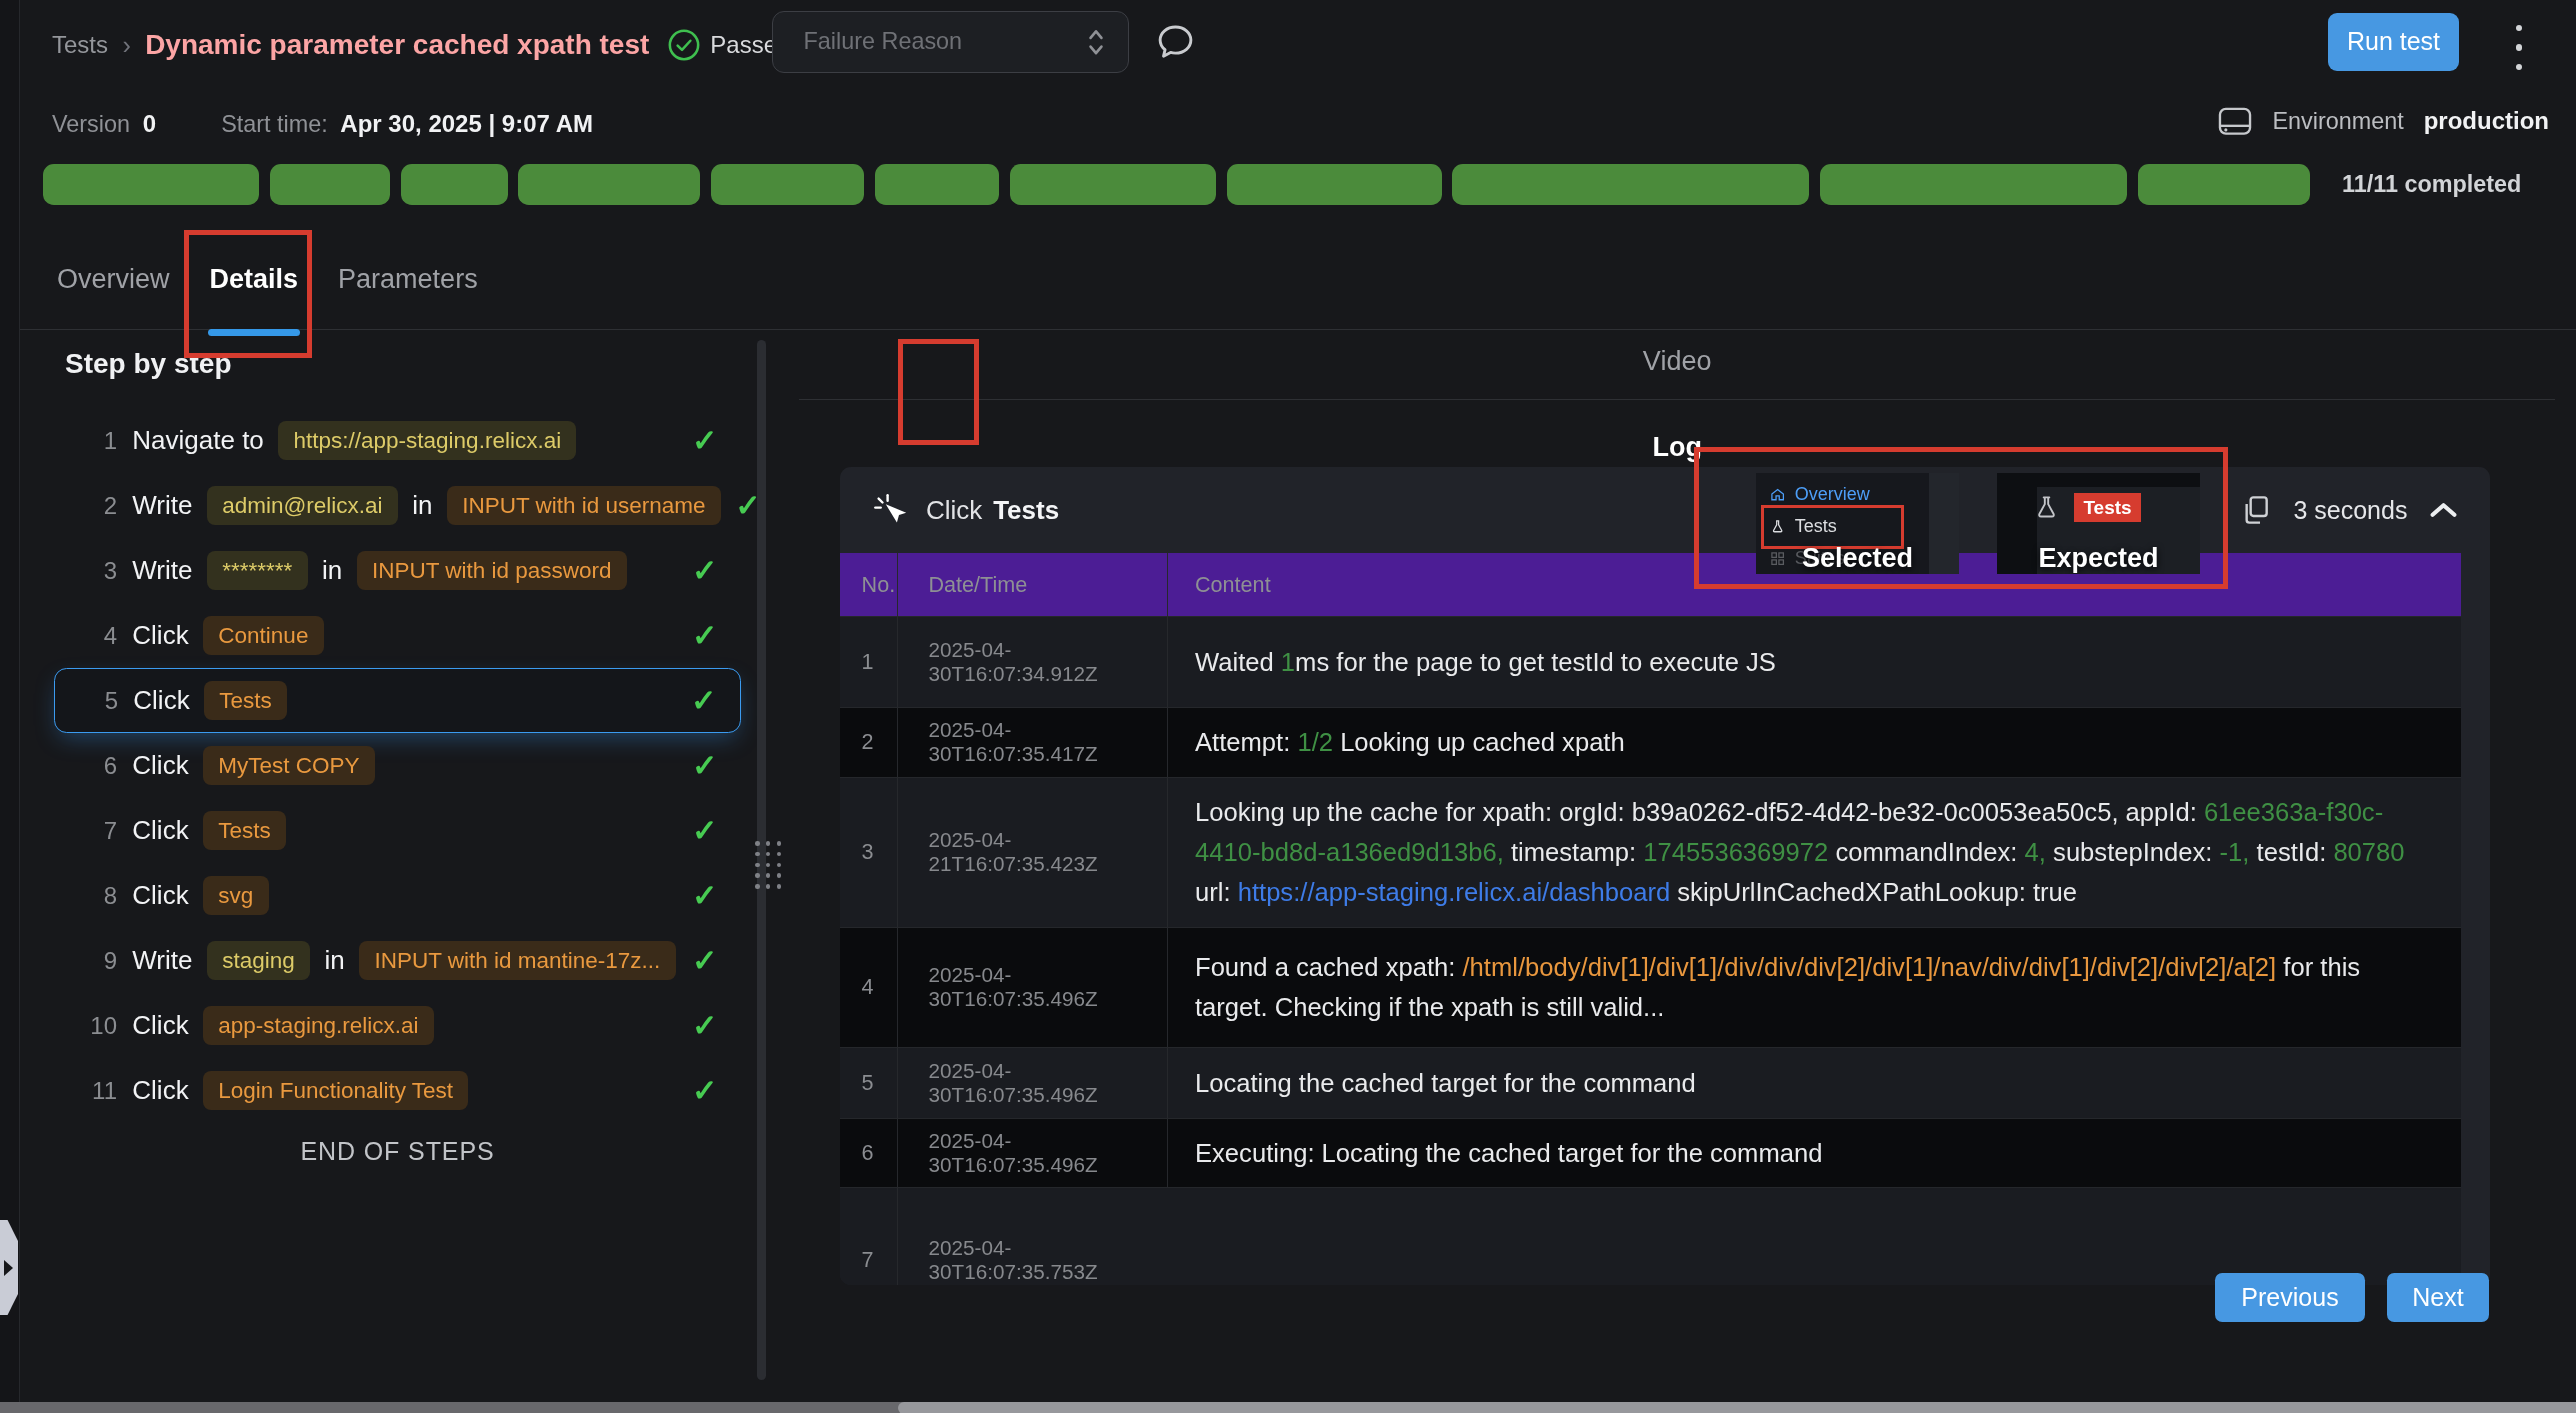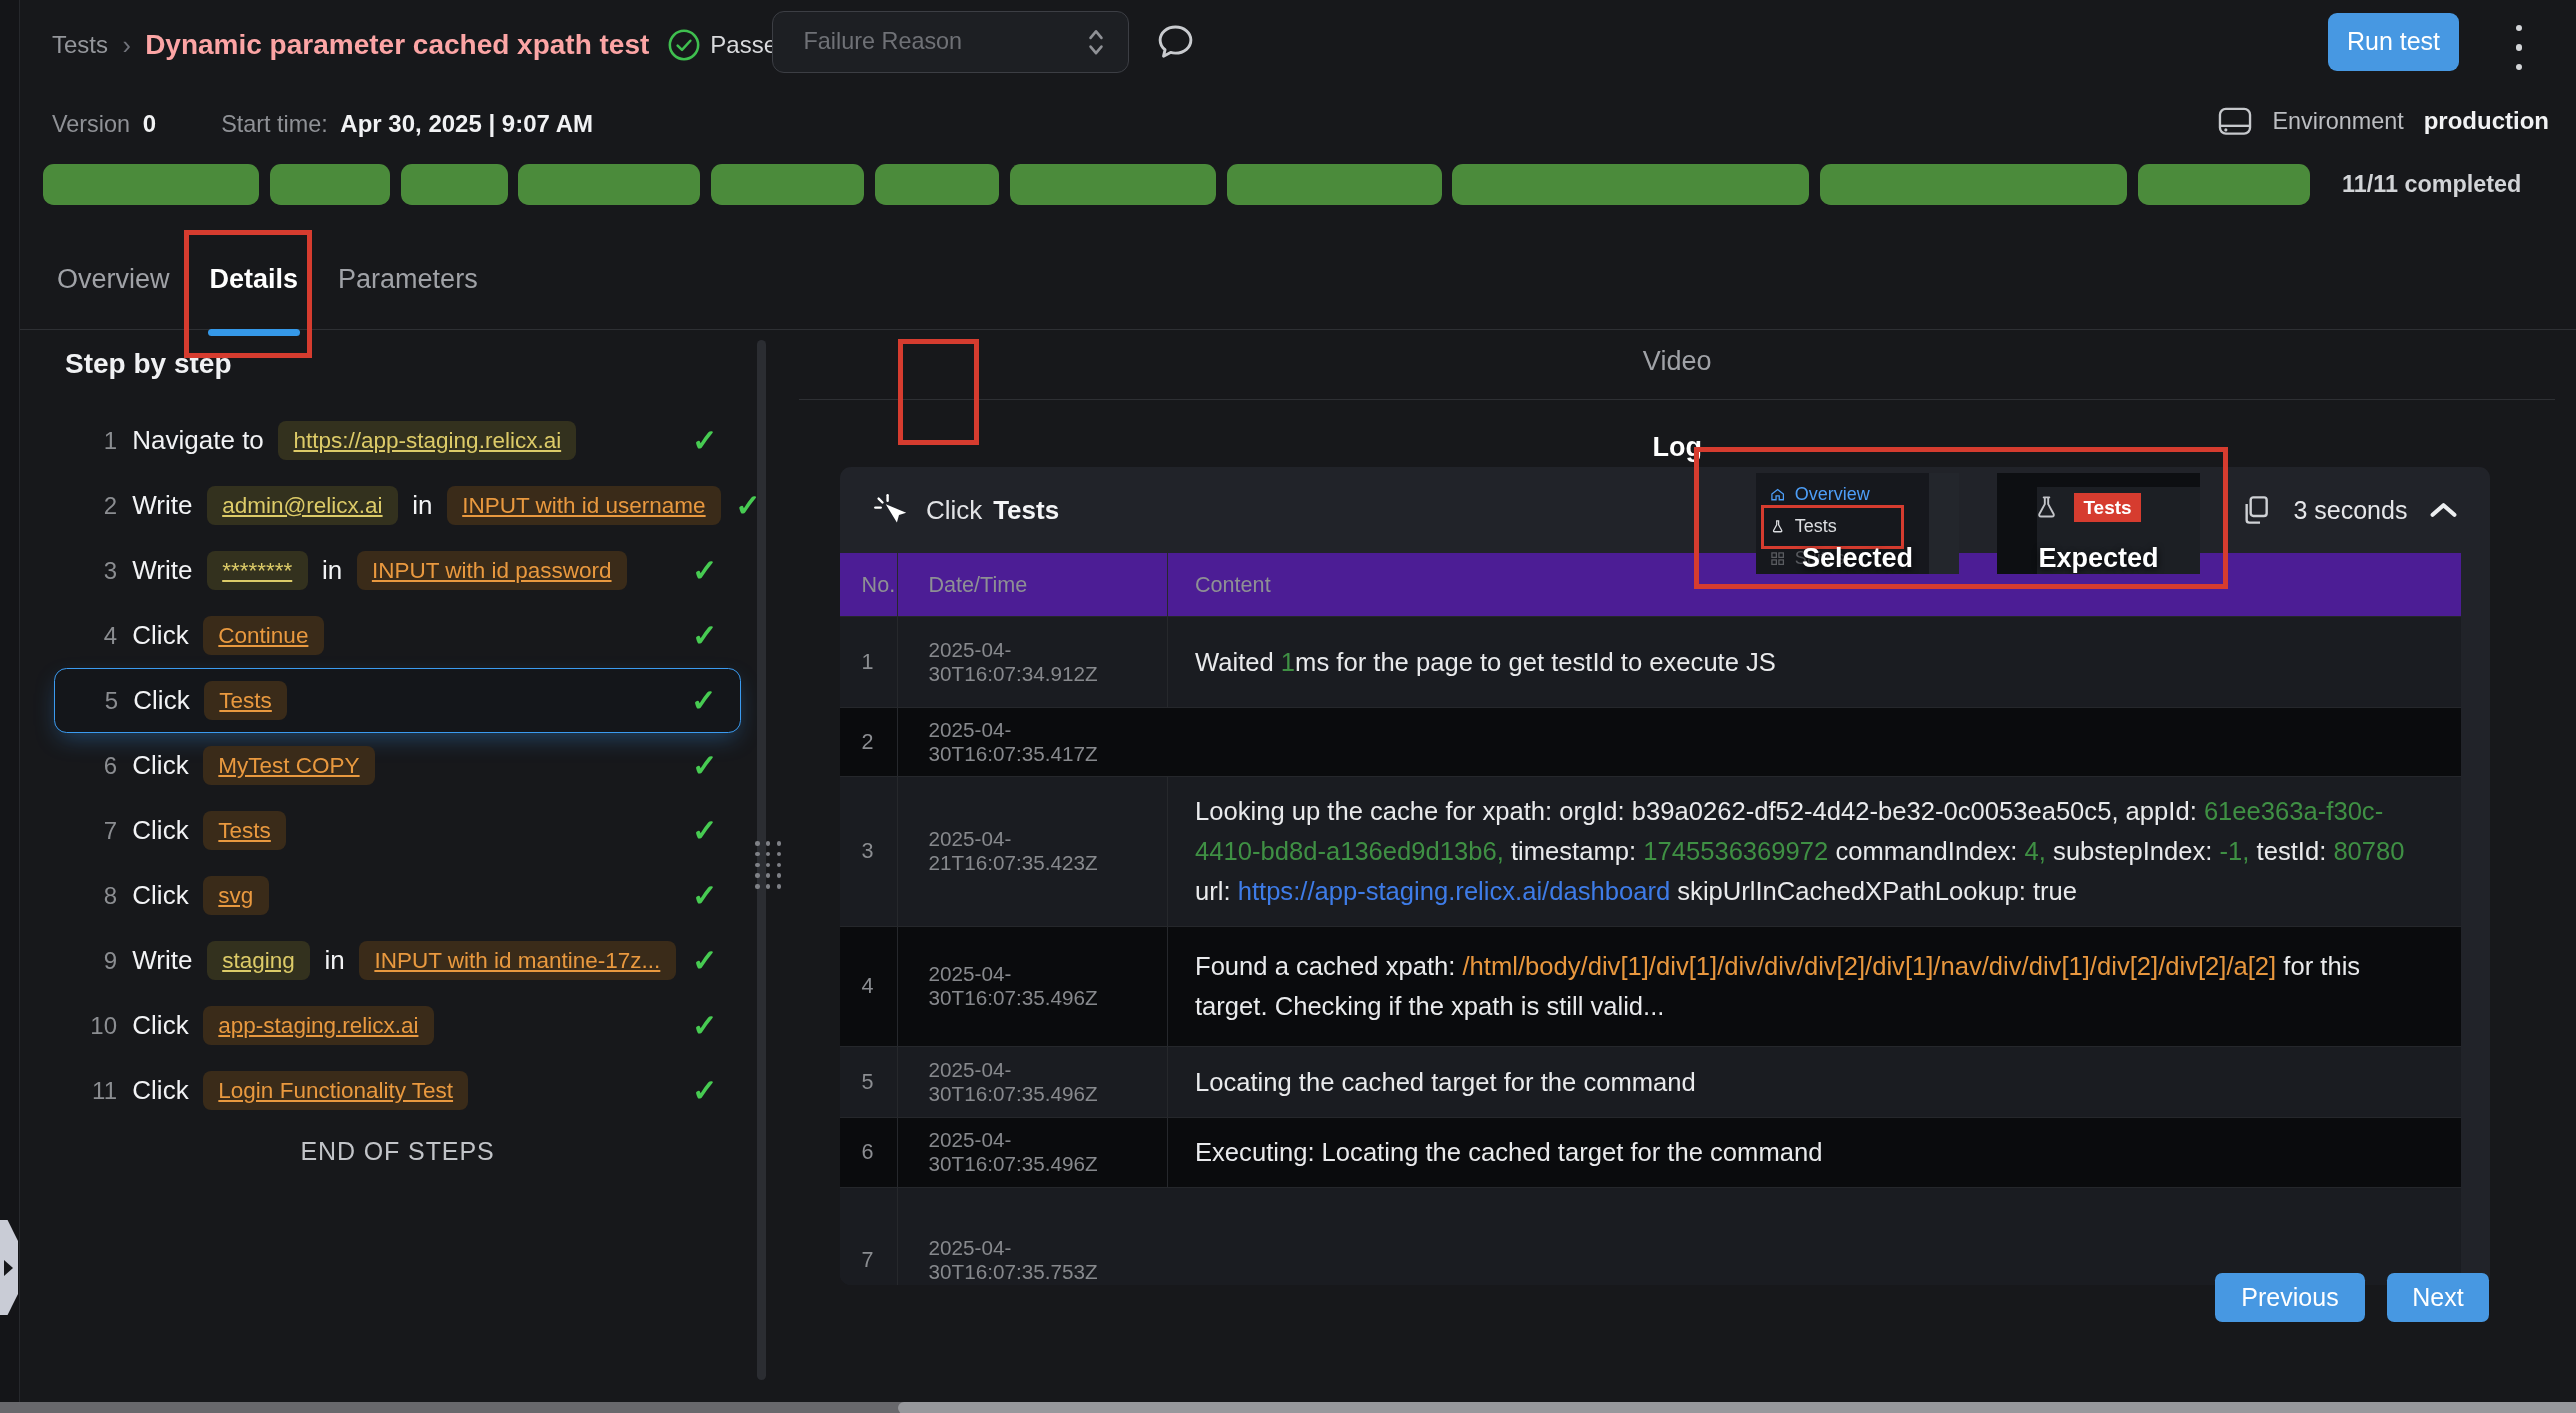--- a/index.html
+++ b/index.html
@@ -60,21 +60,21 @@
   
   .steps-panel{left:20px;top:334px;width:768px;bottom:30.5px;overflow:hidden;}
   .steps-title{position:absolute;left:45px;top:14.4px;font-size:28px;font-weight:700;color:#f0f1f3;}
   .steps-list{position:absolute;top:74px;left:0;right:0;}
   .step-row{height:65px;margin:0 47px 0 34px;display:flex;align-items:center;padding:0 23.4px 0 20px;
     box-sizing:border-box;border-radius:12.6px;cursor:pointer;}
   .step-row.selected{border:1.8px solid #3b9bf0;background:#14161a;
     box-shadow:0 9px 23.4px -5.4px rgba(56,150,240,.38);}
   .step-no{width:43px;text-align:right;margin-right:15.3px;color:#8b8d91;font-size:24px;flex:none;}
   .step-word{color:#f2f3f5;font-size:26px;margin-right:14.4px;white-space:nowrap;}
-  .chip{font-size:22.5px;border-radius:8px;padding:6.3px 15.3px;margin-right:14.4px;white-space:nowrap;text-decoration:underline;}
+  .chip{font-size:22.5px;border-radius:8px;padding:6.3px 15.3px;margin-right:14.4px;white-space:nowrap;}
   .chip.value{background:#33311e;color:#ddcb68;}
   .chip.target{background:#3a2b19;color:#e9993f;}
   .step-check{margin-left:auto;color:#47cb52;font-size:30.5px;font-weight:700;}
   .end-of-steps{text-align:center;margin:14.4px 47px 0 34px;color:#c2c4c8;font-size:25px;letter-spacing:0.9px;}
 
   .lp-scrollbar{left:757px;top:340px;width:9px;height:1040px;background:#2b2d32;border-radius:4.5px;cursor:pointer;}
   .resize-dots{left:755px;top:841px;display:grid;grid-template-columns:repeat(3,4.5px);grid-auto-rows:4.5px;gap:6.3px;cursor:col-resize;}
   .resize-dots i{width:4.5px;height:4.5px;border-radius:50%;background:#7f8187;}
 
   
@@ -369,20 +369,23 @@
         <div class="log-row">
           <div class="bcell col-no">1</div>
           <div class="bcell col-time">2025-04-30T16:07:34.912Z</div>
           <div class="bcell col-content">
             <span class="content-text"><span>Waited </span><span class="seg-green">1</span><span>ms for the page to get testId to execute JS</span></span>
           </div>
         </div>
         <div class="log-row">
           <div class="bcell col-no">2</div>
           <div class="bcell col-time">2025-04-30T16:07:35.417Z</div>
+          <div class="bcell col-content">
+            <span class="content-text"><span>Attempt: </span><span class="seg-green">1/2</span><span> Looking up cached xpath</span></span>
+          </div>
         </div>
         <div class="log-row">
           <div class="bcell col-no">3</div>
           <div class="bcell col-time">2025-04-21T16:07:35.423Z</div>
           <div class="bcell col-content">
             <span class="content-text"><span>Looking up the cache for xpath: orgId: b39a0262-df52-4d42-be32-0c0053ea50c5, appId: </span><span class="seg-green">61ee363a-f30c-4410-bd8d-a136ed9d13b6,</span><span> timestamp: </span><span class="seg-green">1745536369972</span><span> commandIndex: </span><span class="seg-green">4,</span><span> substepIndex: </span><span class="seg-green">-1,</span><span> testId: </span><span class="seg-green">80780</span><span> url: </span><span class="seg-link">https://app-staging.relicx.ai/dashboard</span><span> skipUrlInCachedXPathLookup: true</span></span>
           </div>
         </div>
         <div class="log-row">
           <div class="bcell col-no">4</div>

